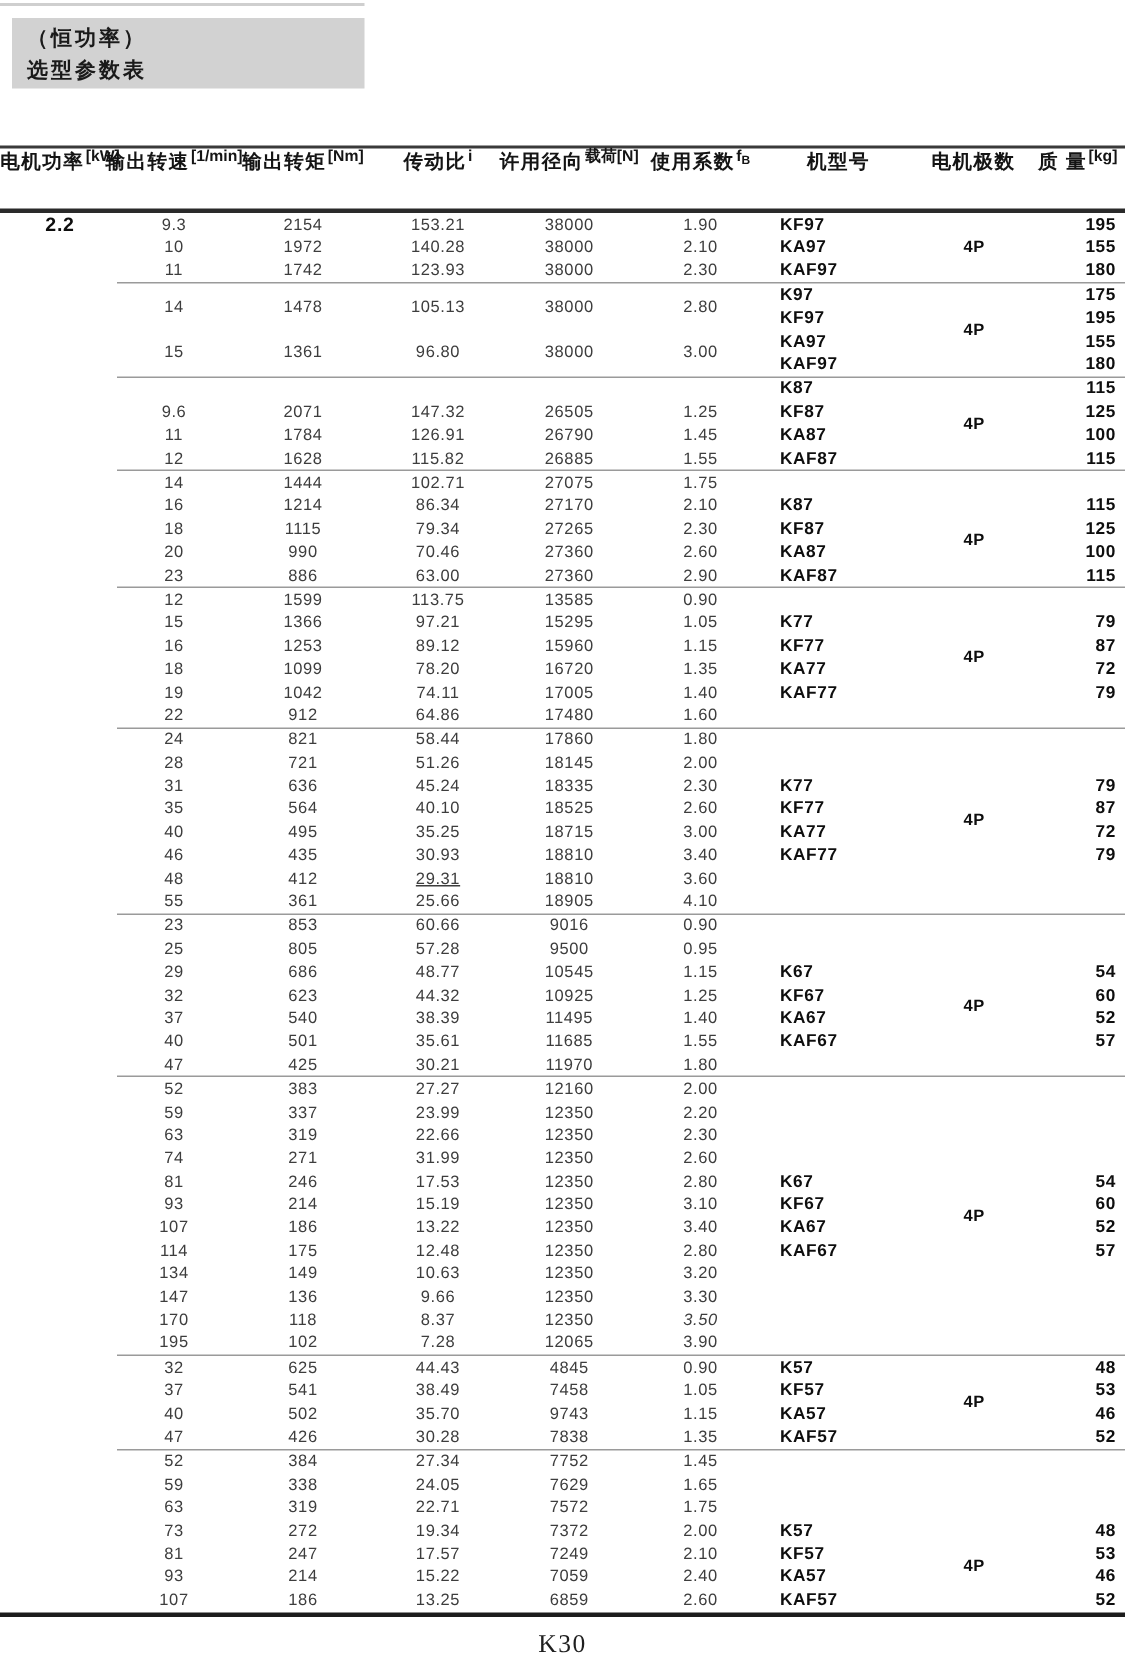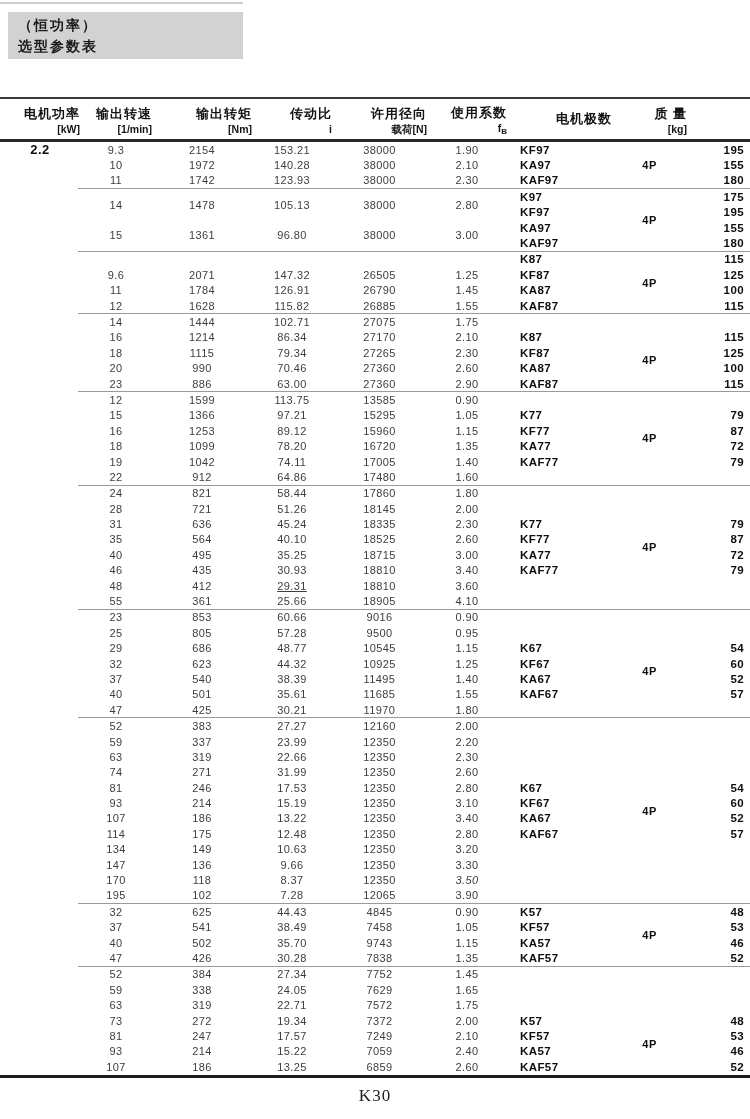--- a/index.html
+++ b/index.html
@@ -12,21 +12,21 @@
   .title-box{
     position:absolute;left:8px;top:12px;width:235px;height:47px;background:#d2d2d2;
     padding:3px 0 0 10px;box-sizing:border-box;
   }
   .title-box .t{font-weight:bold;font-size:14px;line-height:21px;color:#1a1a1a;letter-spacing:2px;}
   .sheet{position:absolute;left:0;top:97px;width:750px;}
   .thead{
     display:grid;grid-template-columns:80px 72px 100px 80px 95px 80px 105px 75px 63px;
     border-top:2px solid #3a3a3a;border-bottom:3px solid #2a2a2a;height:40px;box-sizing:content-box;
   }
-  .th{display:flex;flex-direction:column;align-items:flex-end;justify-content:center;gap:1px;}
+  .th{display:flex;align-items:flex-start;justify-content:center;gap:1px;}
   .th-main{font-weight:bold;font-size:13px;color:#141414;letter-spacing:1px;white-space:nowrap;}
   .th-sub{font-weight:bold;font-size:10.5px;color:#141414;line-height:10px;}
   .th .subscript{font-size:8px;position:relative;top:2px;}
   .block{
     display:grid;grid-template-columns:80px 72px 100px 80px 95px 80px 105px 75px 63px;
     position:relative;padding-bottom:1px;
   }
   .block:not(.last)::after{
     content:'';position:absolute;left:78px;right:0;bottom:0;height:1px;background:#9a9a9a;
   }
@@ -70,20 +70,24 @@
       <span class="th-main">传动比</span>
       <span class="th-sub">i</span>
     </div>
     <div class="th">
       <span class="th-main">许用径向</span>
       <span class="th-sub">载荷[N]</span>
     </div>
     <div class="th">
       <span class="th-main">使用系数</span>
       <span class="th-sub"><span>f</span><span class="subscript">B</span></span>
+    </div>
+    <div class="th">
+      <span class="th-main">机型号</span>
+      <span class="th-sub"></span>
     </div>
     <div class="th">
       <span class="th-main">电机极数</span>
       <span class="th-sub"></span>
     </div>
     <div class="th">
       <span class="th-main">质 量</span>
       <span class="th-sub">[kg]</span>
     </div>
   </div>

